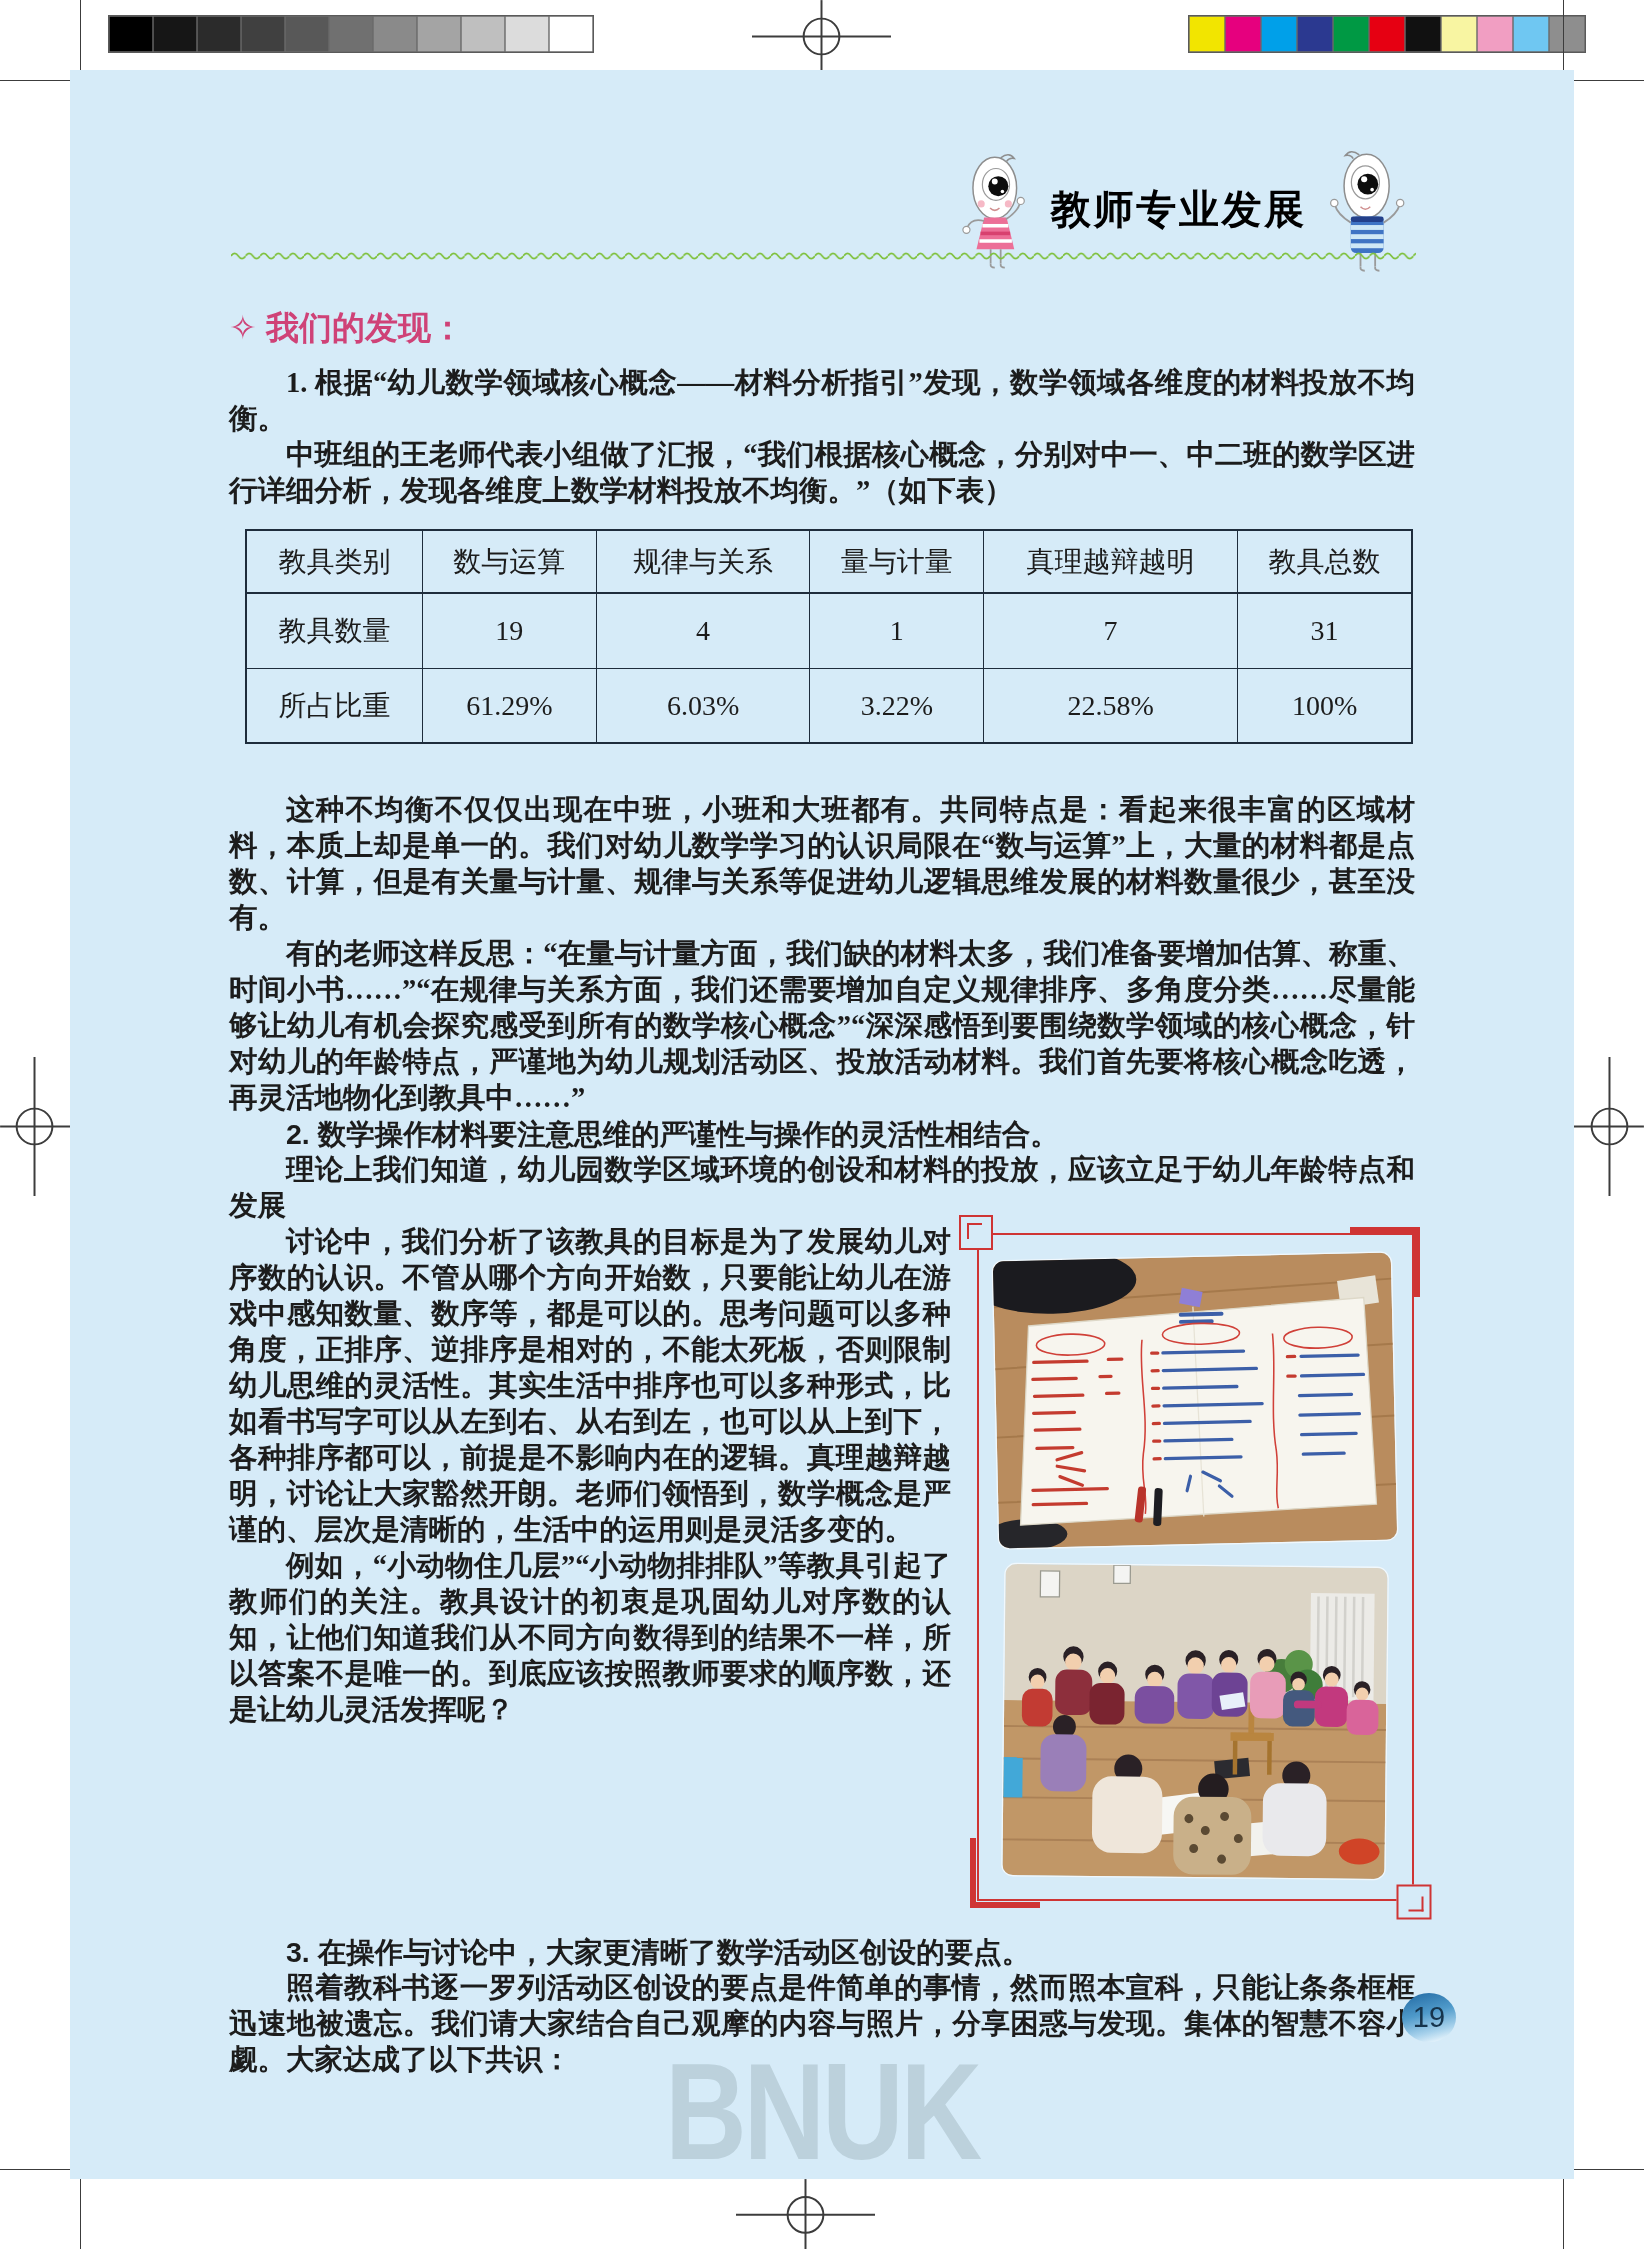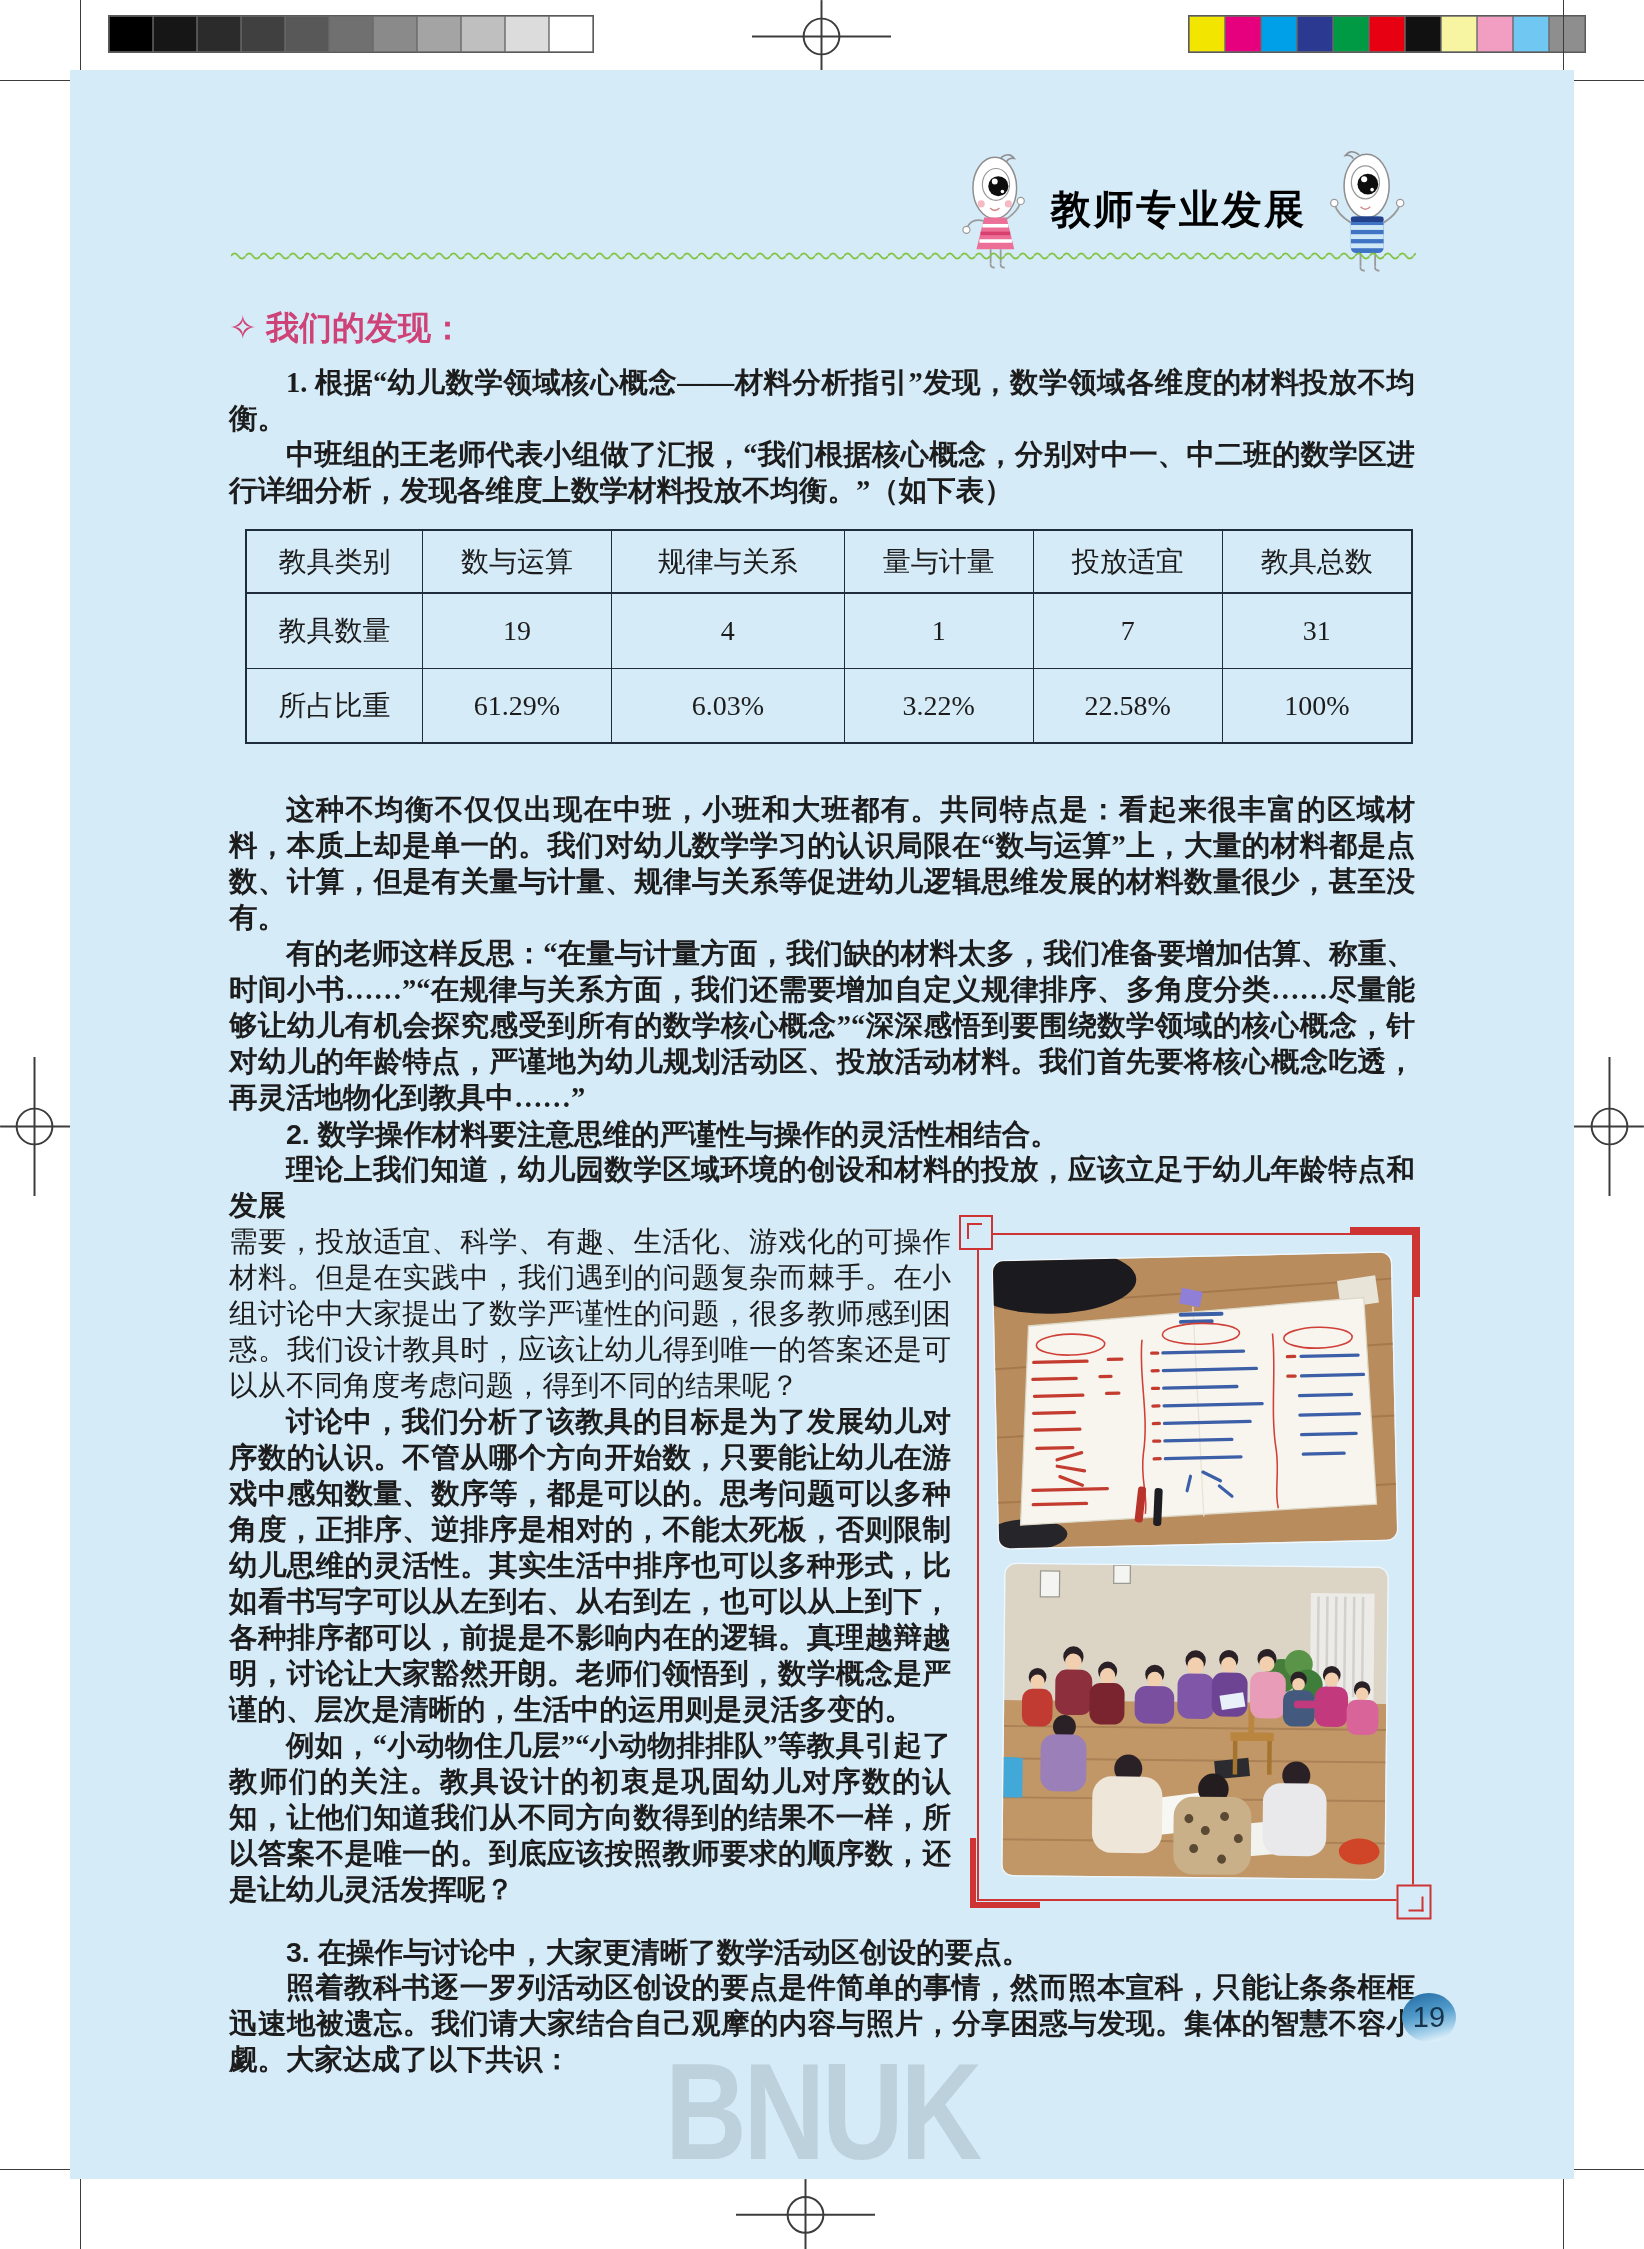--- a/index.html
+++ b/index.html
@@ -197,21 +197,21 @@
     <p class="indent bold">1. 根据“幼儿数学领域核心概念——材料分析指引”发现，数学领域各维度的材料投放不均衡。</p>
     <p class="indent">中班组的王老师代表小组做了汇报，“我们根据核心概念，分别对中一、中二班的数学区进行详细分析，发现各维度上数学材料投放不均衡。”（如下表）</p>
 
     <table class="aids">
       <tbody>
       <tr class="hdr">
         <th>教具类别</th>
         <th>数与运算</th>
         <th>规律与关系</th>
         <th>量与计量</th>
-        <th>投放适宜</th>
+        <th>真理越辩越明</th>
         <th>教具总数</th>
       </tr>
       <tr class="r1">
         <td>教具数量</td>
         <td>19</td>
         <td>4</td>
         <td>1</td>
         <td>7</td>
         <td>31</td>
       </tr>
@@ -226,21 +226,20 @@
       </tbody>
     </table>
 
     <p class="indent">这种不均衡不仅仅出现在中班，小班和大班都有。共同特点是：看起来很丰富的区域材料，本质上却是单一的。我们对幼儿数学学习的认识局限在“数与运算”上，大量的材料都是点数、计算，但是有关量与计量、规律与关系等促进幼儿逻辑思维发展的材料数量很少，甚至没有。</p>
     <p class="indent">有的老师这样反思：“在量与计量方面，我们缺的材料太多，我们准备要增加估算、称重、时间小书……”“在规律与关系方面，我们还需要增加自定义规律排序、多角度分类……尽量能够让幼儿有机会探究感受到所有的数学核心概念”“深深感悟到要围绕数学领域的核心概念，针对幼儿的年龄特点，严谨地为幼儿规划活动区、投放活动材料。我们首先要将核心概念吃透，再灵活地物化到教具中……”</p>
     <p class="indent bold hei">2. 数学操作材料要注意思维的严谨性与操作的灵活性相结合。</p>
     <p class="indent">理论上我们知道，幼儿园数学区域环境的创设和材料的投放，应该立足于幼儿年龄特点和发展</p>
 
     <div class="two-col">
       <div class="narrow">
-        <p>需要，投放适宜、科学、有趣、生活化、游戏化的可操作材料。但是在实践中，我们遇到的问题复杂而棘手。在小组讨论中大家提出了数学严谨性的问题，很多教师感到困惑。我们设计教具时，应该让幼儿得到唯一的答案还是可以从不同角度考虑问题，得到不同的结果呢？</p>
         <p class="indent">讨论中，我们分析了该教具的目标是为了发展幼儿对序数的认识。不管从哪个方向开始数，只要能让幼儿在游戏中感知数量、数序等，都是可以的。思考问题可以多种角度，正排序、逆排序是相对的，不能太死板，否则限制幼儿思维的灵活性。其实生活中排序也可以多种形式，比如看书写字可以从左到右、从右到左，也可以从上到下，各种排序都可以，前提是不影响内在的逻辑。真理越辩越明，讨论让大家豁然开朗。老师们领悟到，数学概念是严谨的、层次是清晰的，生活中的运用则是灵活多变的。</p>
         <p class="indent">例如，“小动物住几层”“小动物排排队”等教具引起了教师们的关注。教具设计的初衷是巩固幼儿对序数的认知，让他们知道我们从不同方向数得到的结果不一样，所以答案不是唯一的。到底应该按照教师要求的顺序数，还是让幼儿灵活发挥呢？</p>
       </div>
 
       <div class="photo-frame">
         <div class="orn-sq tl"></div>
         <div class="orn-L tr"></div>
         <div class="orn-L bl"></div>
         <div class="orn-sq br"></div>
         <div class="photos">

